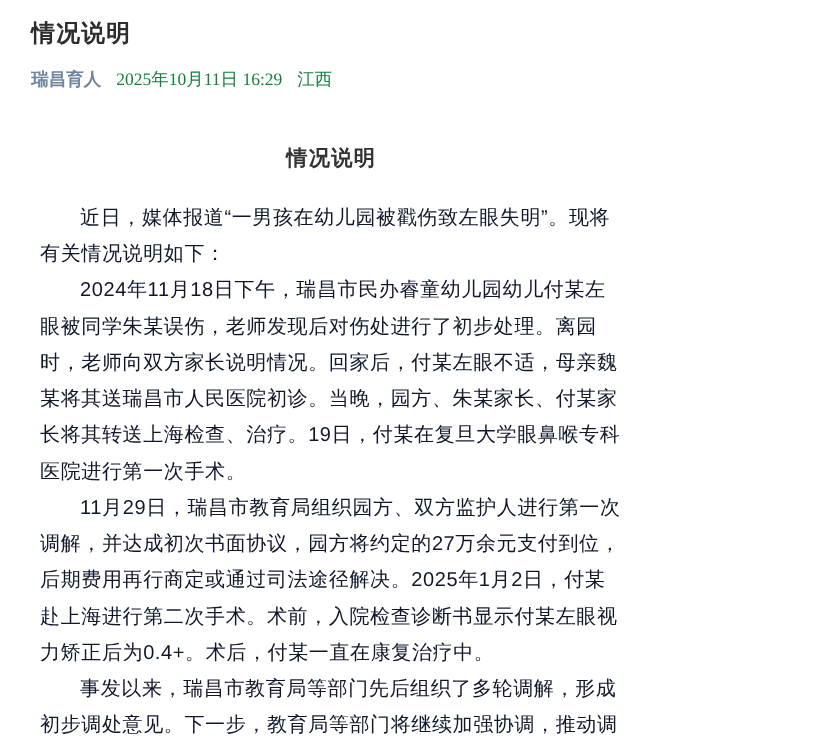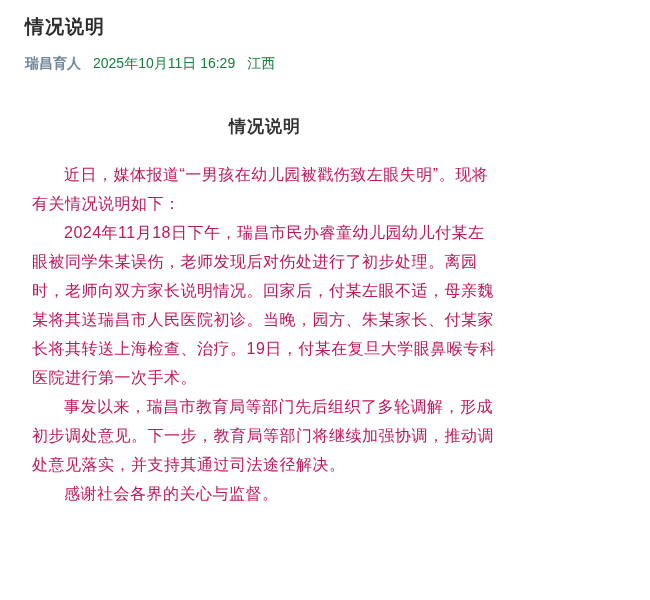--- a/index.html
+++ b/index.html
@@ -23,20 +23,21 @@
     font-weight: 700;
     color: #2d2d2d;
     letter-spacing: 1px;
   }
   .post-meta {
     margin-top: 15px;
     font-size: 14px;
     display: flex;
     align-items: center;
     gap: 12px;
+    font-family: Liberation Serif, serif;
   }
   .author-link {
     color: #71869e;
     font-weight: 700;
     text-decoration: none;
     cursor: pointer;
   }
   .meta-text {
     color: #15803d;
     font-weight: 400;
@@ -51,21 +52,21 @@
     font-weight: 700;
     color: #333333;
     letter-spacing: 1px;
   }
   .statement-body {
     margin-top: 22px;
   }
   .statement-body p {
     font-size: 16px;
     line-height: 29px;
-    color: #be185d;
+    color: #0f172a;
     text-indent: 2em;
     text-align: left;
     letter-spacing: 0.5px;
   }
 </style>
 </head>
 <body>
 
 <div class="page">
 
@@ -77,19 +78,20 @@
       <span class="meta-text">江西</span>
     </div>
   </div>
 
   <div class="statement">
     <div class="statement-title">情况说明</div>
 
     <div class="statement-body">
       <p>近日，媒体报道“一男孩在幼儿园被戳伤致左眼失明”。现将有关情况说明如下：</p>
       <p>2024年11月18日下午，瑞昌市民办睿童幼儿园幼儿付某左眼被同学朱某误伤，老师发现后对伤处进行了初步处理。离园时，老师向双方家长说明情况。回家后，付某左眼不适，母亲魏某将其送瑞昌市人民医院初诊。当晚，园方、朱某家长、付某家长将其转送上海检查、治疗。19日，付某在复旦大学眼鼻喉专科医院进行第一次手术。</p>
+      <p>11月29日，瑞昌市教育局组织园方、双方监护人进行第一次调解，并达成初次书面协议，园方将约定的27万余元支付到位，后期费用再行商定或通过司法途径解决。2025年1月2日，付某赴上海进行第二次手术。术前，入院检查诊断书显示付某左眼视力矫正后为0.4+。术后，付某一直在康复治疗中。</p>
       <p>事发以来，瑞昌市教育局等部门先后组织了多轮调解，形成初步调处意见。下一步，教育局等部门将继续加强协调，推动调处意见落实，并支持其通过司法途径解决。</p>
       <p>感谢社会各界的关心与监督。</p>
     </div>
 
   </div>
 
 </div>
 
 </body></html>

